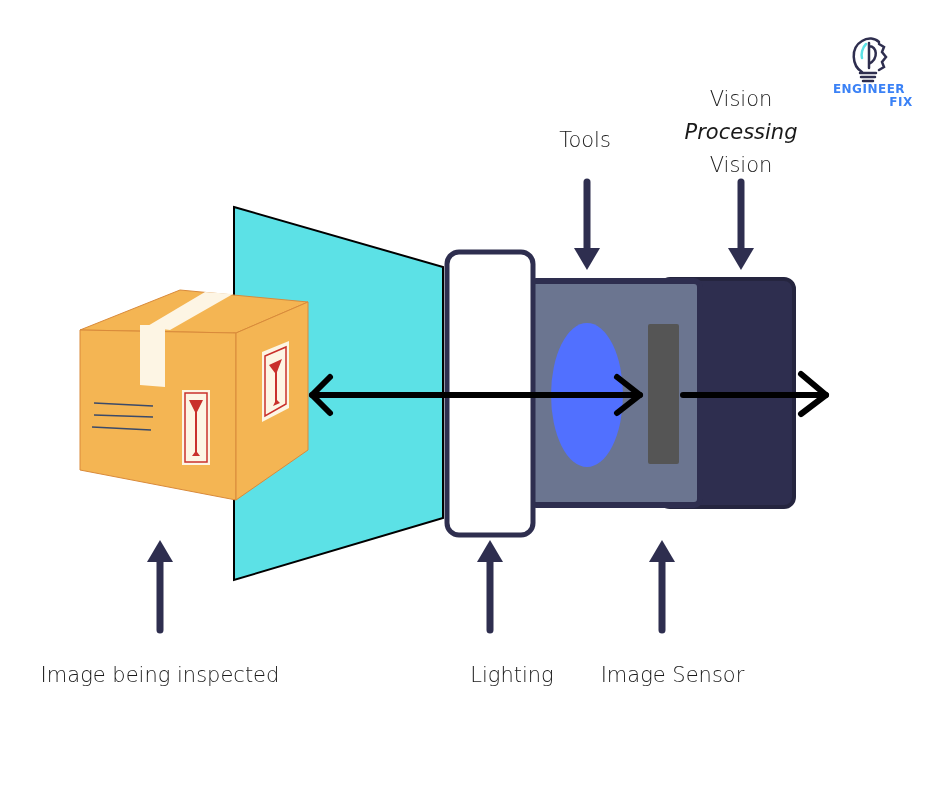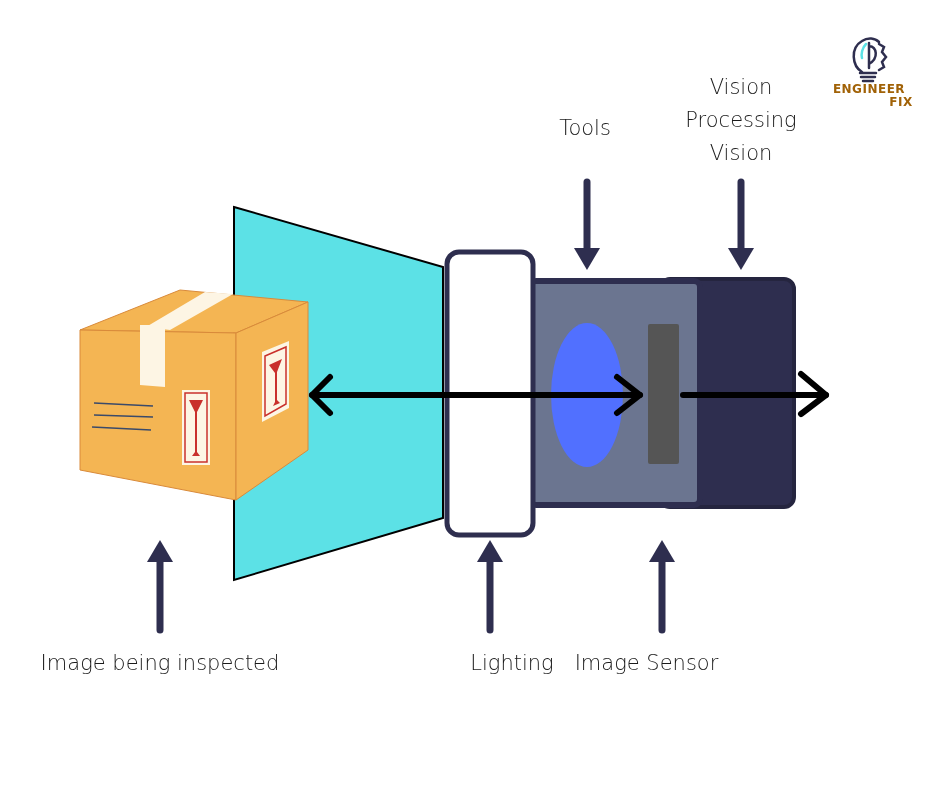--- a/index.html
+++ b/index.html
@@ -1,19 +1,19 @@
 <!DOCTYPE html>
 <html><head>
 <meta charset="utf-8">
 <style>
   html, body { margin: 0; padding: 0; background: #ffffff; }
   body { width: 940px; height: 788px; position: relative; overflow: hidden; font-family: "DejaVu Sans", sans-serif; }
   #diagram { position: absolute; left: 0; top: 0; }
-  .label { position: absolute; color: #1a1a1a; font-family: "DejaVu Sans", sans-serif; font-size: 21px; font-weight: 300; line-height: 33px; text-align: center; white-space: nowrap; }
-  .logo-text { position: absolute; font-family: "DejaVu Sans", sans-serif; font-weight: 700; color: #a16207; text-align: center; letter-spacing: 0.5px; }
+  .label { position: absolute; color: #1a1a1a; font-family: "DejaVu Sans", sans-serif; font-size: 21px; font-weight: 300; line-height: 33px; text-align: center; white-space: nowrap; margin-top: 12px; }
+  .logo-text { position: absolute; font-family: "DejaVu Sans", sans-serif; font-weight: 700; color: #3b82f6; text-align: center; letter-spacing: 0.5px; }
 </style>
 </head>
 <body>
 
 <svg id="diagram" width="940" height="788" viewBox="0 0 940 788">
 
   <polygon points="234,207 443,267 443,518 234,580" fill="#5ce1e6" stroke="#000" stroke-width="2"></polygon>
 
   <g>
     <polygon points="80,330 180,290 308,302 236,333" fill="#f4b553" stroke="#d98a3a" stroke-width="1"></polygon>
@@ -81,20 +81,20 @@
     <path d="M869,43 L869,68 M869,46 C877,47 879,58 869,64"></path>
     <path d="M879,44 L884,47 L882,52 L886,57 L882,62 L884,67 L879,70"></path>
     <line x1="860" y1="73" x2="876" y2="73"></line>
     <line x1="861" y1="77" x2="875" y2="77"></line>
     <line x1="863" y1="81" x2="873" y2="81"></line>
   </g>
 </svg>
 
 <div class="label" style="left:545px; top:112px; width:80px;">Tools</div>
 <div class="label" style="left:671px; top:71px; width:140px;">Vision</div>
-<div class="label" style="left:671px; top:104px; width:140px;">Processing</div>
+<div class="label" style="left:671px; top:104px; width:140px;font-style:italic;">Processing</div>
 <div class="label" style="left:671px; top:137px; width:140px;">Vision</div>
 <div class="label" style="left:30px; top:647px; width:260px;">Image being inspected</div>
 <div class="label" style="left:452px; top:647px; width:120px;">Lighting</div>
-<div class="label" style="left:559px; top:647px; width:175px;text-align:center;">Image Sensor</div>
+<div class="label" style="left:585px; top:647px; width:175px;text-align:center;">Image Sensor</div>
 
 <div class="logo-text" style="left:824px; top:82px; width:90px; font-size:12px;">ENGINEER</div>
 <div class="logo-text" style="left:856px; top:95px; width:90px; font-size:12px;">FIX</div>
 
 </body></html>

